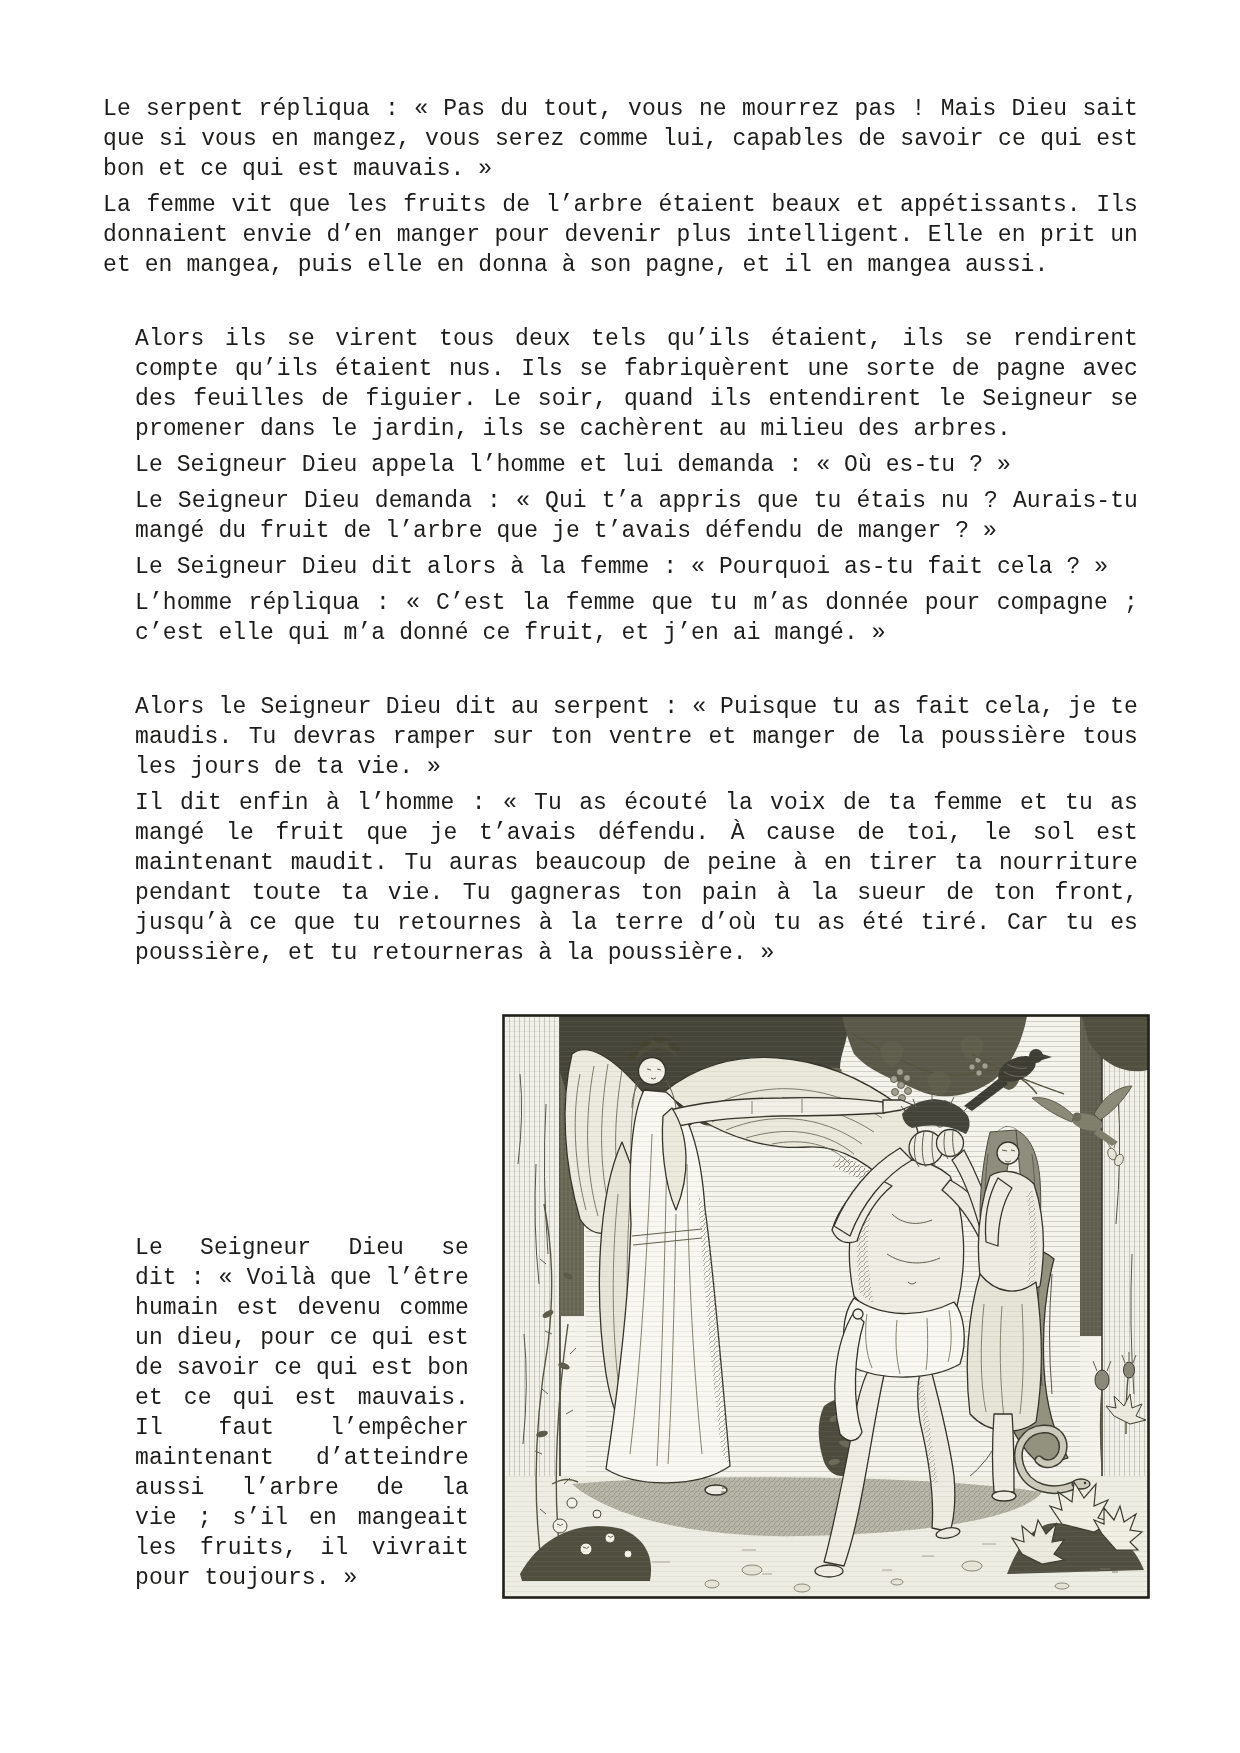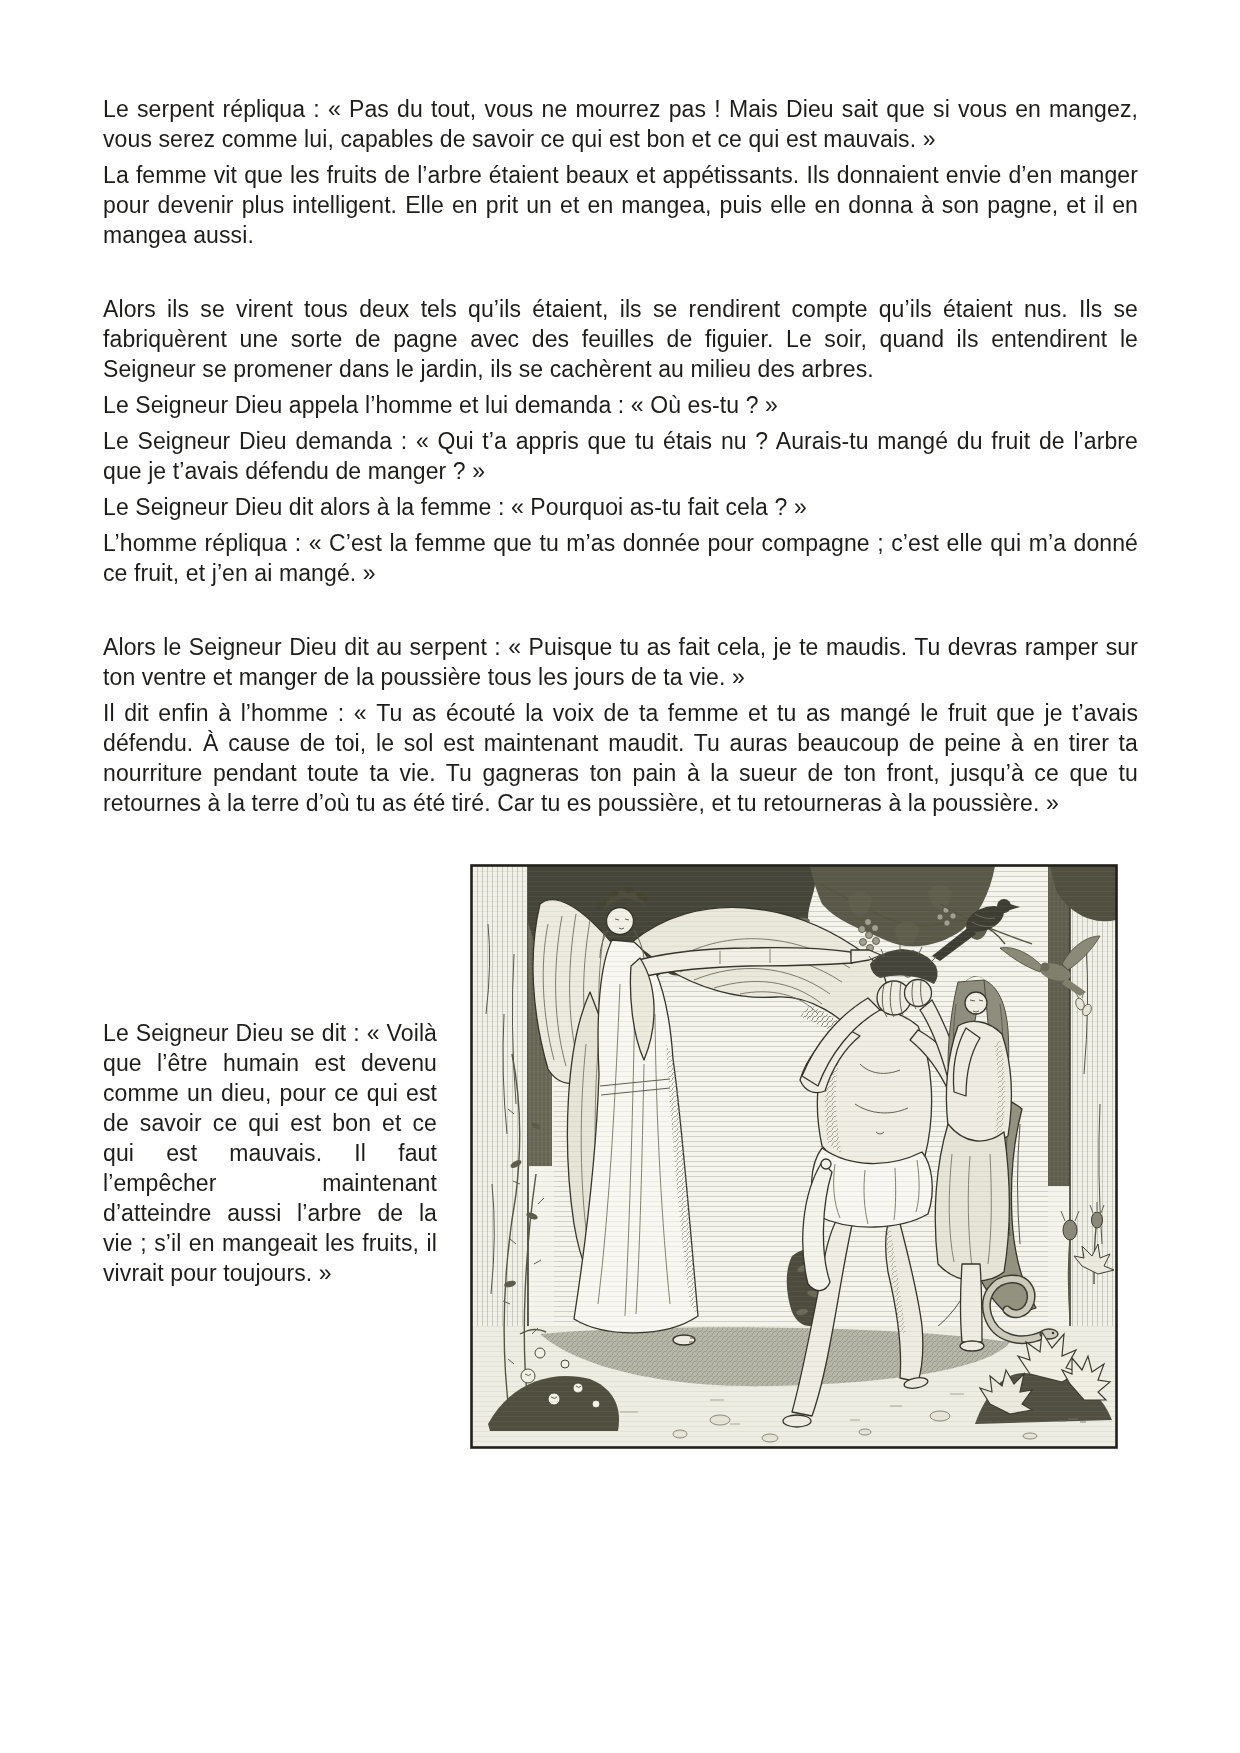--- a/index.html
+++ b/index.html
@@ -1,21 +1,21 @@
 <!DOCTYPE html>
 <html><head>
 <meta charset="utf-8">
 <style>
   html,body{margin:0;padding:0;background:#ffffff;}
   .page{position:relative;width:1240px;height:1753px;background:#ffffff;overflow:hidden;
-        font-family:Liberation Sans, sans-serif;}
+        font-family:Liberation Mono, monospace;}
   .content{position:absolute;left:103px;top:94px;width:1035px;color:#1e1d1b;}
   .content p{margin:0 0 6px 0;font-size:23px;line-height:30px;text-align:justify;letter-spacing:.1px;}
-  .sec+.sec{margin-top:44px;}
-  .final{display:flex;align-items:center;}
+  .sec+.sec{margin-top:44px;margin-left:32px;}
+  .final{display:flex;align-items:flex-end;}
   .final .col{flex:none;width:334px;margin-right:33px;}
   .figure{flex:none;width:648px;margin:2px 0 0 0;padding:0;}
   .figure svg{display:block;}
   
   .otl{stroke:#34332a;stroke-width:1.3;stroke-linejoin:round;}
   .fold{fill:none;stroke:#84836f;stroke-width:1;}
   .foldd{fill:none;stroke:#5f5e4e;stroke-width:1;}
   .feather{fill:none;stroke:#6f6e5e;stroke-width:.9;}
   .bark{fill:none;stroke:#55544a;stroke-width:1;}
   .stem{fill:none;stroke:#55543f;stroke-width:1.4;}

